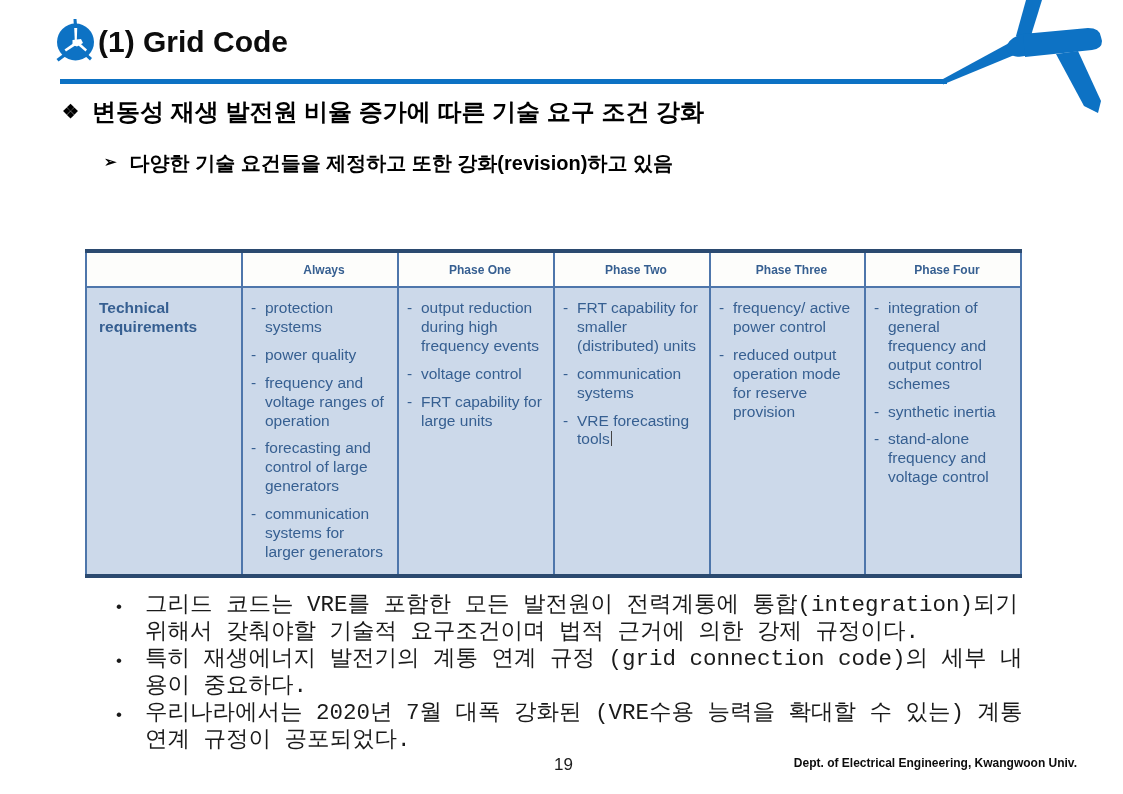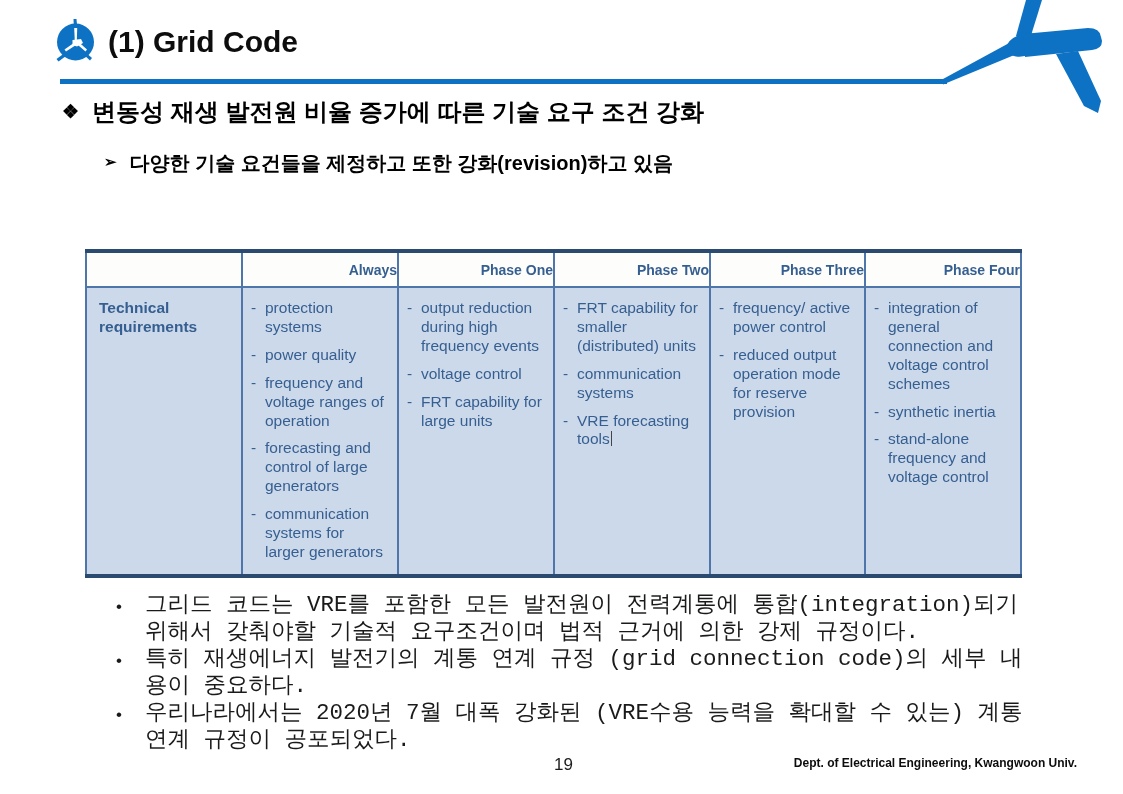--- a/index.html
+++ b/index.html
@@ -11,21 +11,21 @@
     --table-cell-bg:#ccd9ea;
     --table-header-bg:#fdfdfb;
   }
   *{box-sizing:border-box;margin:0;padding:0;}
   body{margin:0;background:#888;}
   .slide{
     position:relative;width:1123px;height:794px;background:#ffffff;
     overflow:hidden;font-family:"Liberation Sans",sans-serif;
   }
   
-  .header{position:absolute;left:54px;top:18px;display:flex;align-items:center;gap:10px;}
+  .header{position:absolute;left:54px;top:18px;display:flex;align-items:center;gap:0;}
   .logo{width:44px;height:48px;flex:none;}
   .page-title{font-size:30px;font-weight:bold;color:#0d0d0d;letter-spacing:0px;}
   .rule{position:absolute;left:60px;top:79px;width:887px;height:5px;background:var(--accent-blue);}
   .turbine{position:absolute;left:930px;top:0;width:193px;height:135px;}
   
   .bullet-main{position:absolute;left:62px;top:96px;display:flex;gap:13px;align-items:flex-start;
     font-size:24px;font-weight:bold;color:#000;}
   .bullet-main .marker{font-size:19px;padding-top:4px;flex:none;}
   .bullet-sub{position:absolute;left:104px;top:150px;display:flex;gap:13px;align-items:flex-start;
     font-size:20px;font-weight:bold;color:#000;}
@@ -36,21 +36,21 @@
   .vre-table{
     position:absolute;left:85px;top:249px;width:935px;height:329px;
     border-collapse:collapse;table-layout:fixed;
     border-top:4px solid var(--table-border-dark);
     border-bottom:4px solid var(--table-border-dark);
     border-left:2px solid var(--table-border);
     border-right:2px solid var(--table-border);
   }
   .vre-table th{
     height:36px;background:var(--table-header-bg);color:var(--table-text);
-    font-size:14px;font-weight:bold;text-align:right;vertical-align:middle;
+    font-size:12px;font-weight:bold;text-align:center;vertical-align:middle;
     border-left:2px solid var(--table-border);
     border-bottom:2px solid var(--table-border);
     padding-left:8px;
   }
   .vre-table th:first-child{border-left:none;}
   .vre-table td{
     background:var(--table-cell-bg);color:var(--table-text);
     vertical-align:top;border-left:2px solid var(--table-border);
     padding:11px 8px 0 8px;font-size:15.5px;line-height:1.22;
   }
@@ -198,21 +198,21 @@
               <span class="itxt">frequency/ active power control</span>
             </div>
             <div class="item">
               <span class="dash">-</span>
               <span class="itxt">reduced output operation mode for reserve provision</span>
             </div>
           </td>
         <td>
             <div class="item">
               <span class="dash">-</span>
-              <span class="itxt">integration of general connection and voltage control schemes</span>
+              <span class="itxt">integration of general frequency and output control schemes</span>
             </div>
             <div class="item">
               <span class="dash">-</span>
               <span class="itxt">synthetic inertia</span>
             </div>
             <div class="item">
               <span class="dash">-</span>
               <span class="itxt">stand-alone frequency and voltage control</span>
             </div>
           </td>

